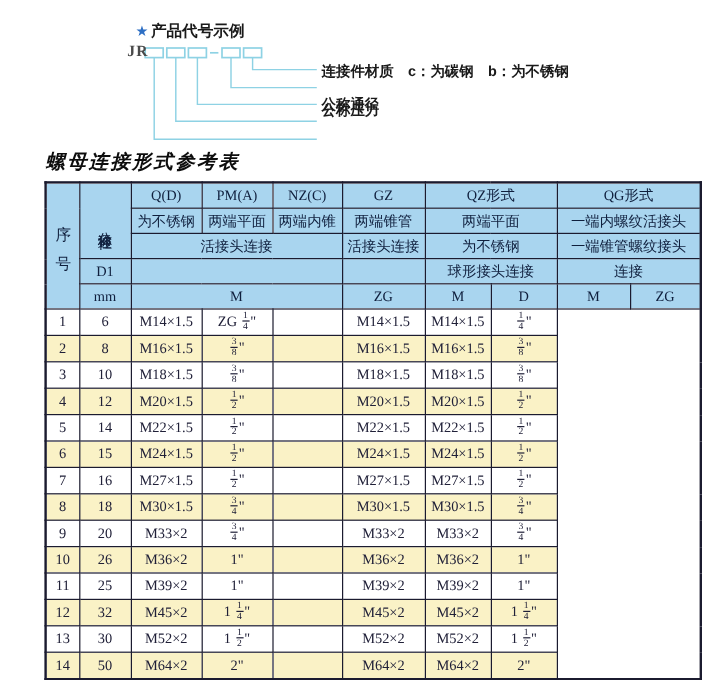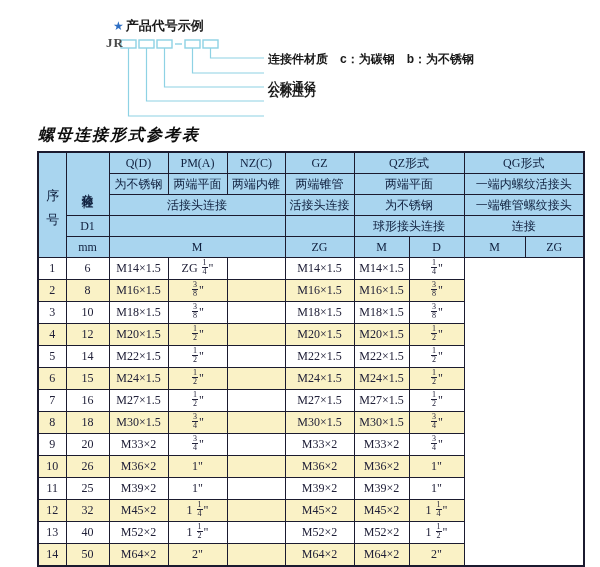--- a/index.html
+++ b/index.html
@@ -323,21 +323,21 @@
         <td></td>
         <td>M45×2</td>
         <td>M45×2</td>
         <td>1 <span class="frac">
             <span class="fn">1</span>
             <span class="fd">4</span>
           </span>"</td>
       </tr>
       <tr>
         <td>13</td>
-        <td>40</td>
+        <td>30</td>
         <td>M52×2</td>
         <td>1 <span class="frac">
             <span class="fn">1</span>
             <span class="fd">2</span>
           </span>"</td>
         <td></td>
         <td>M52×2</td>
         <td>M52×2</td>
         <td>1 <span class="frac">
             <span class="fn">1</span>

